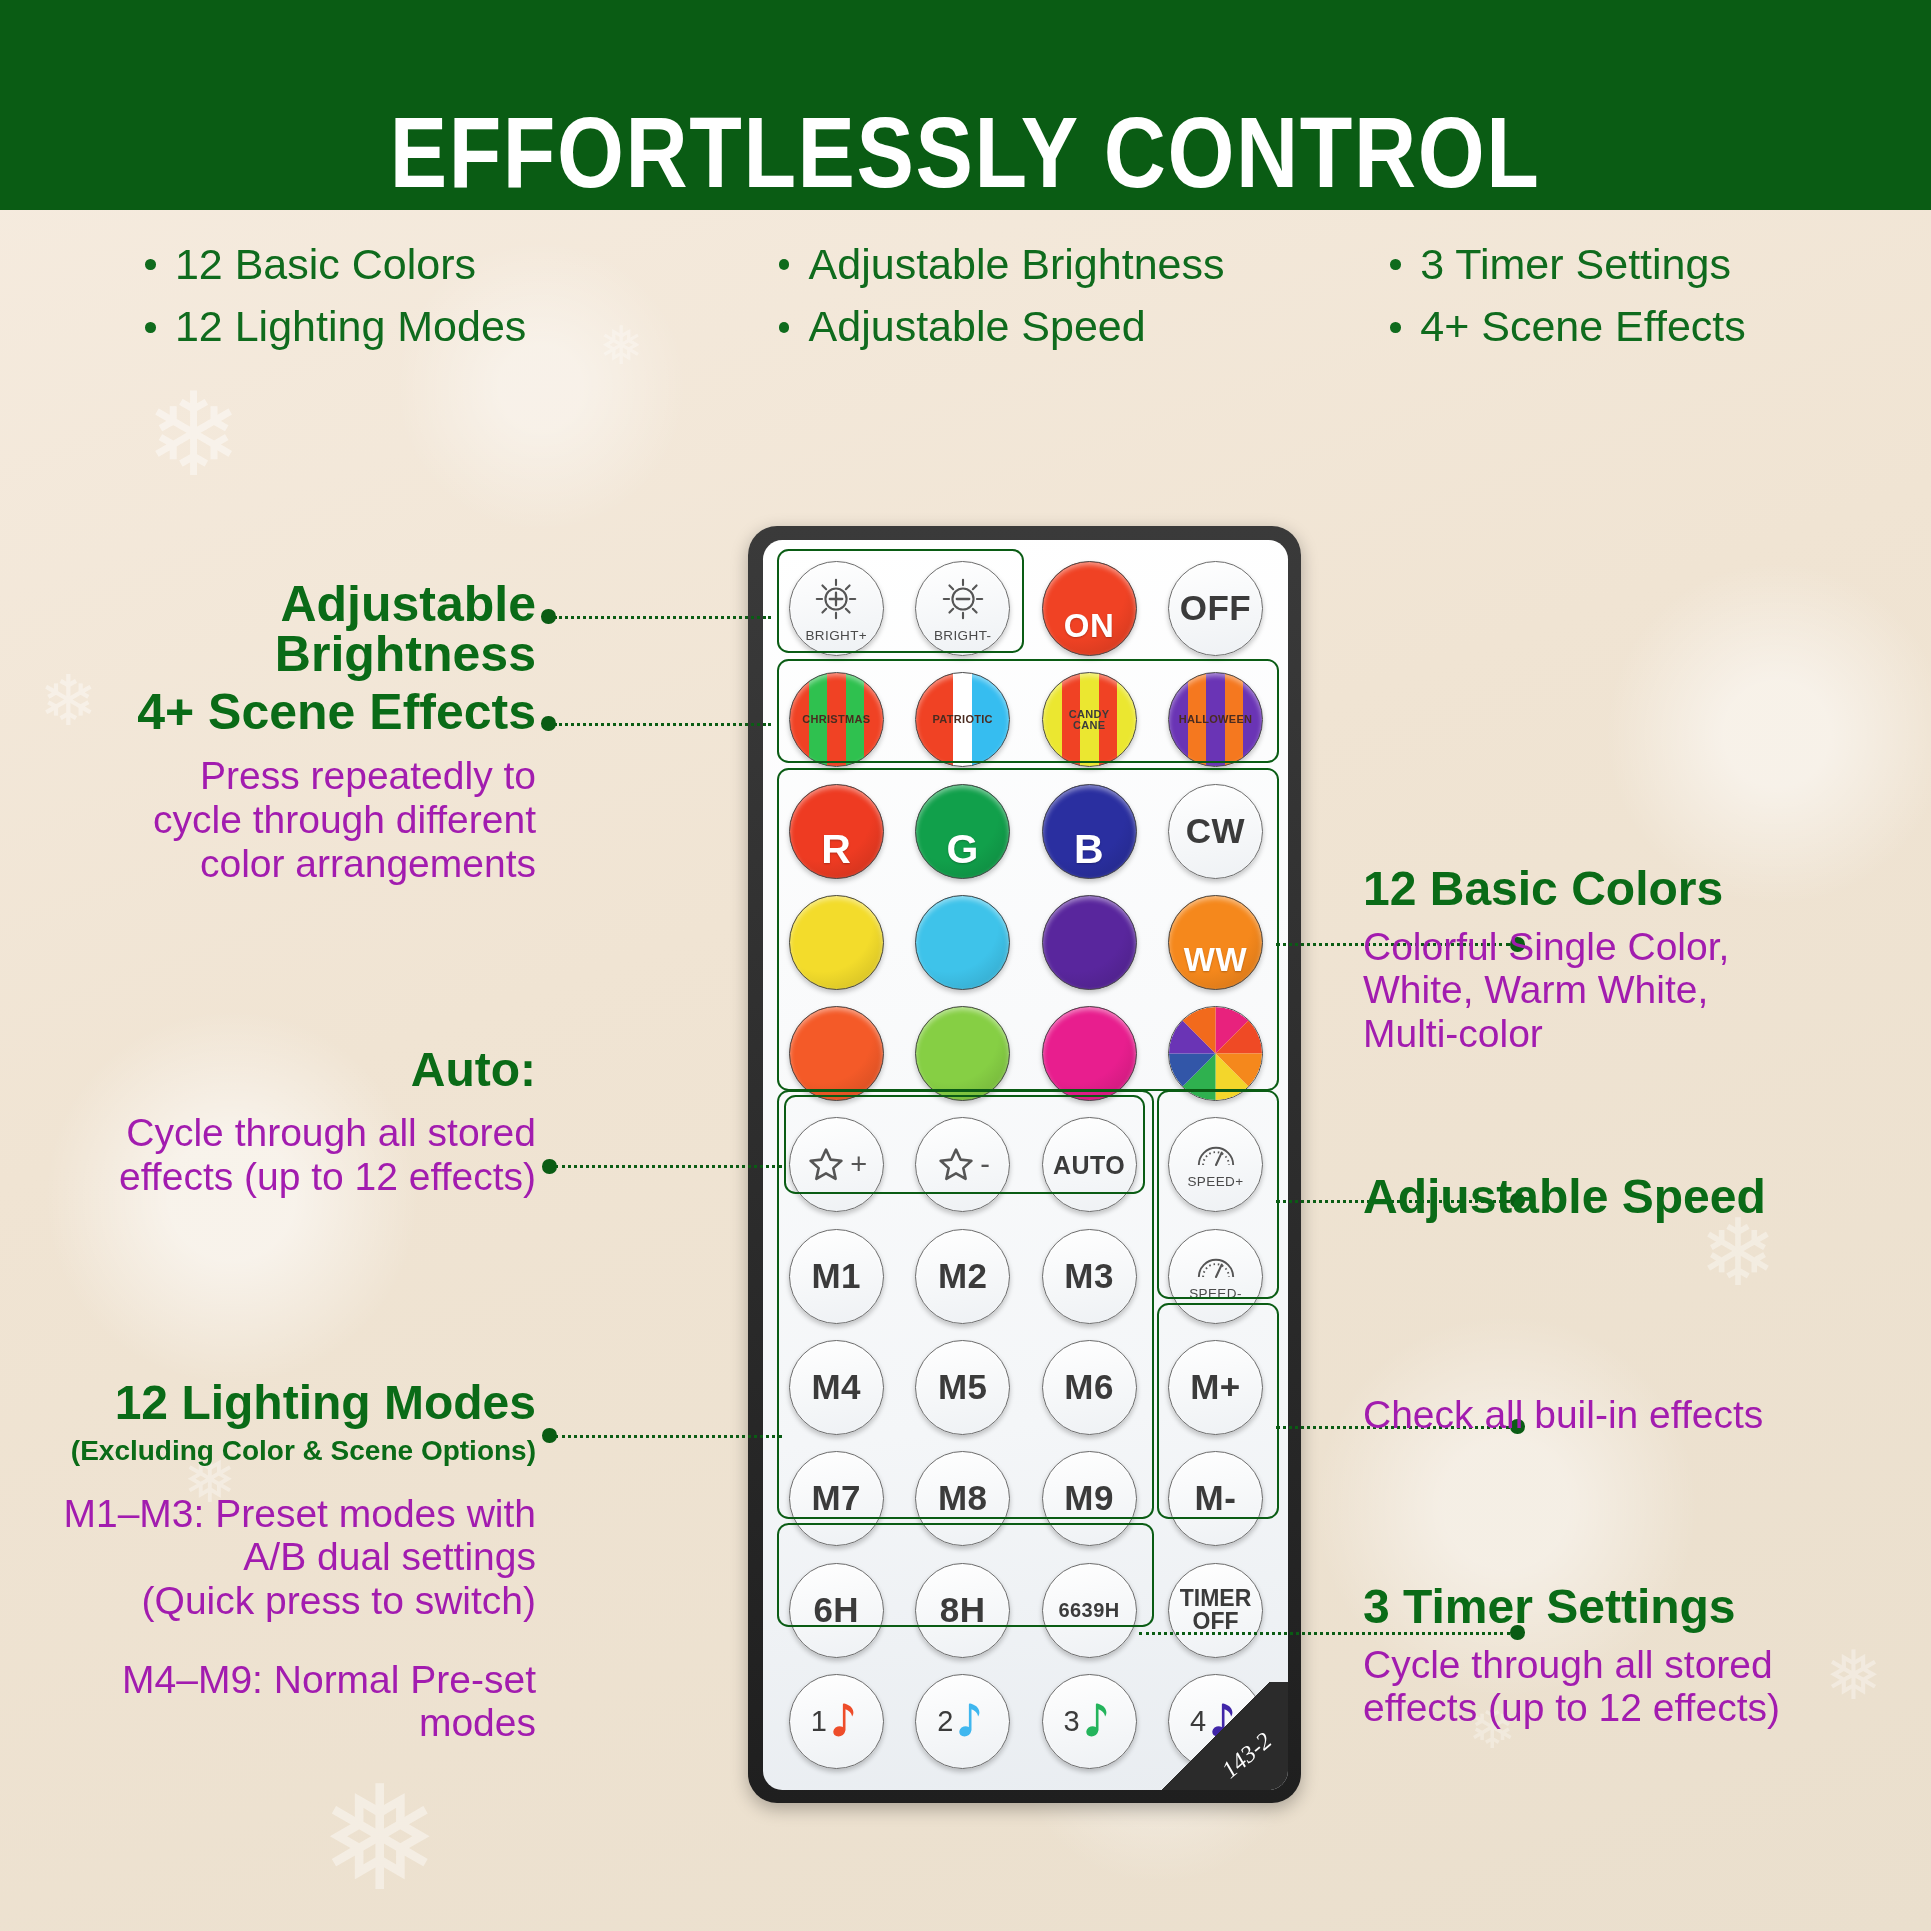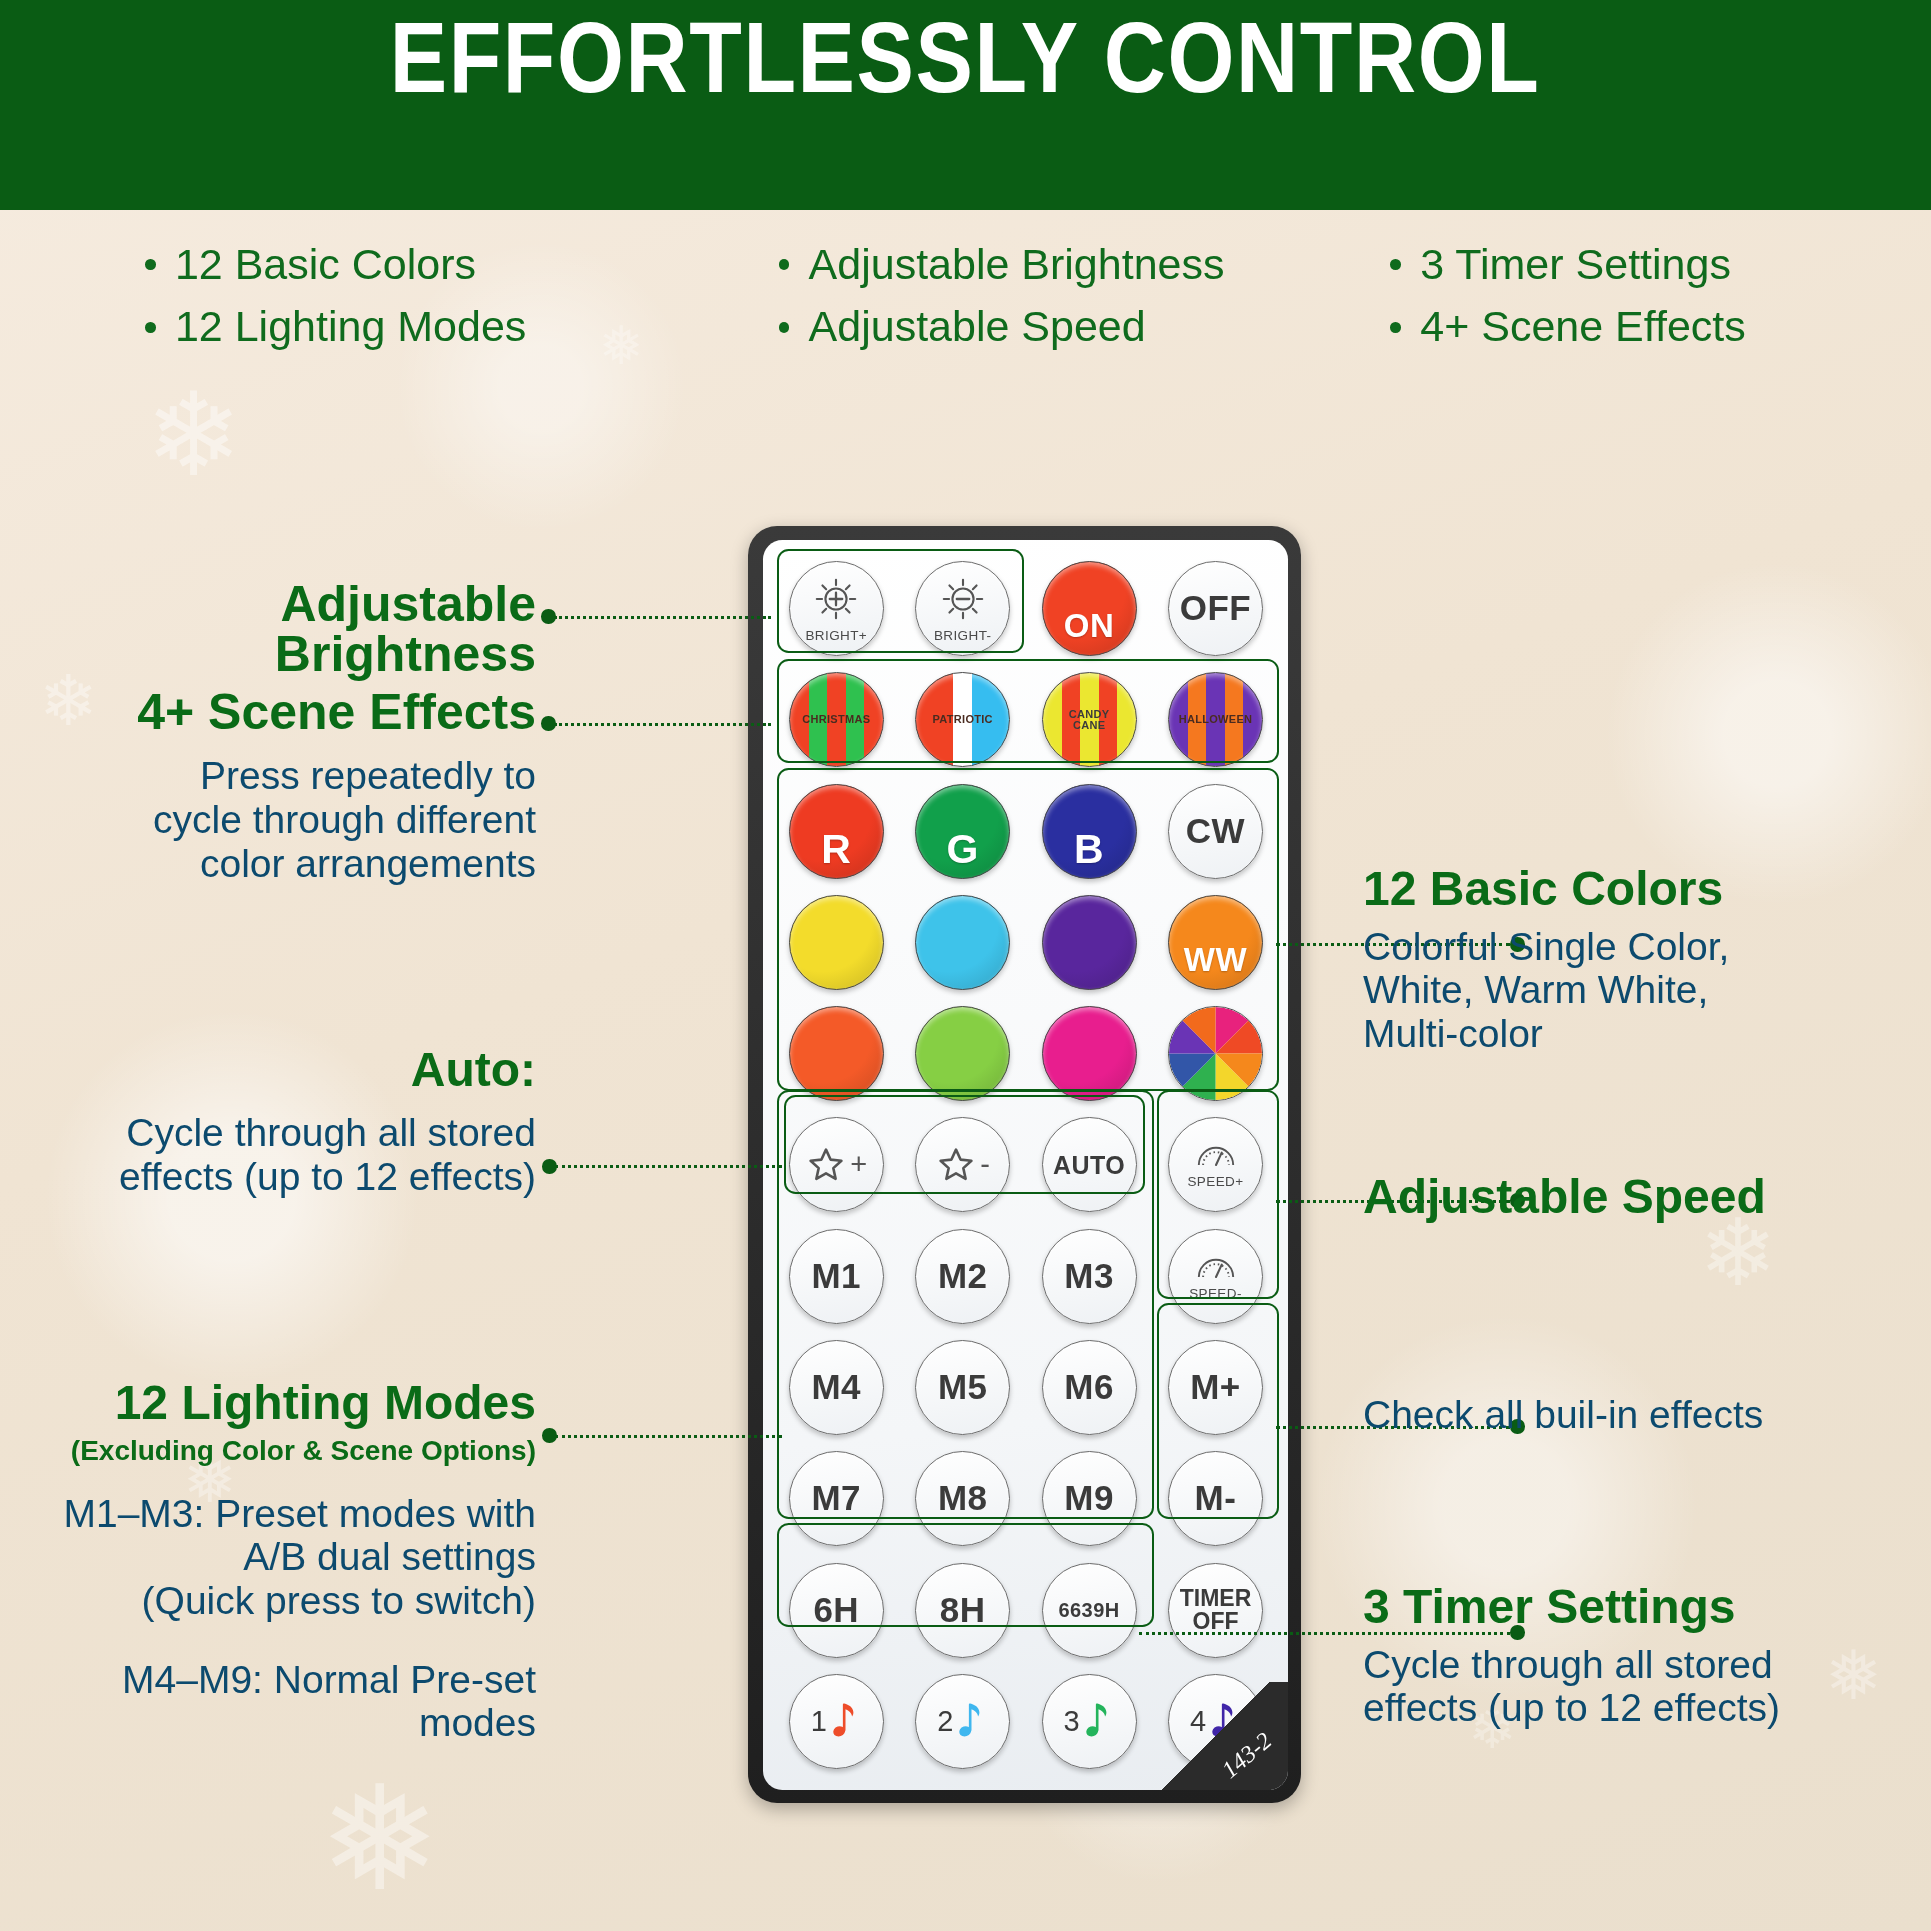--- a/index.html
+++ b/index.html
@@ -19,21 +19,21 @@
       radial-gradient(circle at 28% 20%, rgba(255,255,255,.40) 0 2%, rgba(255,255,255,0) 7%),
       radial-gradient(circle at 60% 90%, rgba(255,255,255,.35) 0 2%, rgba(255,255,255,0) 7%),
       radial-gradient(circle at 46% 45%, rgba(255,255,255,.30) 0 2%, rgba(255,255,255,0) 6%),
       linear-gradient(160deg,#f6ece0 0%,#f0e4d3 45%,#eadfcd 100%);
   }
   .flake{position:absolute;color:#ffffff;opacity:.5;user-select:none;line-height:1;}
   
   #header{
     position:absolute;left:0;top:0;width:1931px;height:210px;
     background:#0a5c14;
-    display:flex;align-items:flex-start;justify-content:center;
+    display:flex;align-items:flex-end;justify-content:center;
   }
   #header-title{
     color:#ffffff;font-size:100px;font-weight:bold;letter-spacing:1.9px;
     transform:scaleX(.86);white-space:nowrap;
   }
   
   #bullets{
     position:absolute;left:0;top:228px;width:1931px;height:135px;
     display:flex;
   }
@@ -93,21 +93,21 @@
   }
   .scene-lbl.two{font-size:11px;}
   
   .hl{position:absolute;border:2.9px solid #0a5c14;border-radius:11.6px;pointer-events:none;}
   
   .conn{position:absolute;height:0;border-top:3.9px dotted #0a5c14;}
   .cdot{position:absolute;width:14.5px;height:14.5px;border-radius:50%;background:#0a5c14;}
   
   .ann{position:absolute;}
   .ann .h{color:#0a6b17;font-weight:bold;line-height:1.0;}
-  .ann .p{color:#0c4a6e;line-height:1.12;}
+  .ann .p{color:#a21caf;line-height:1.12;}
   .ann.right{text-align:left;}
   .ann.left{text-align:right;}
 </style>
 </head>
 <body>
 
 <div id="bg"></div>
 
 <div class="flake" style="left:145px;top:377px;font-size:116px;opacity:.45;">❄</div>
 <div class="flake" style="left:39px;top:666px;font-size:70px;opacity:.40;">❄</div>

